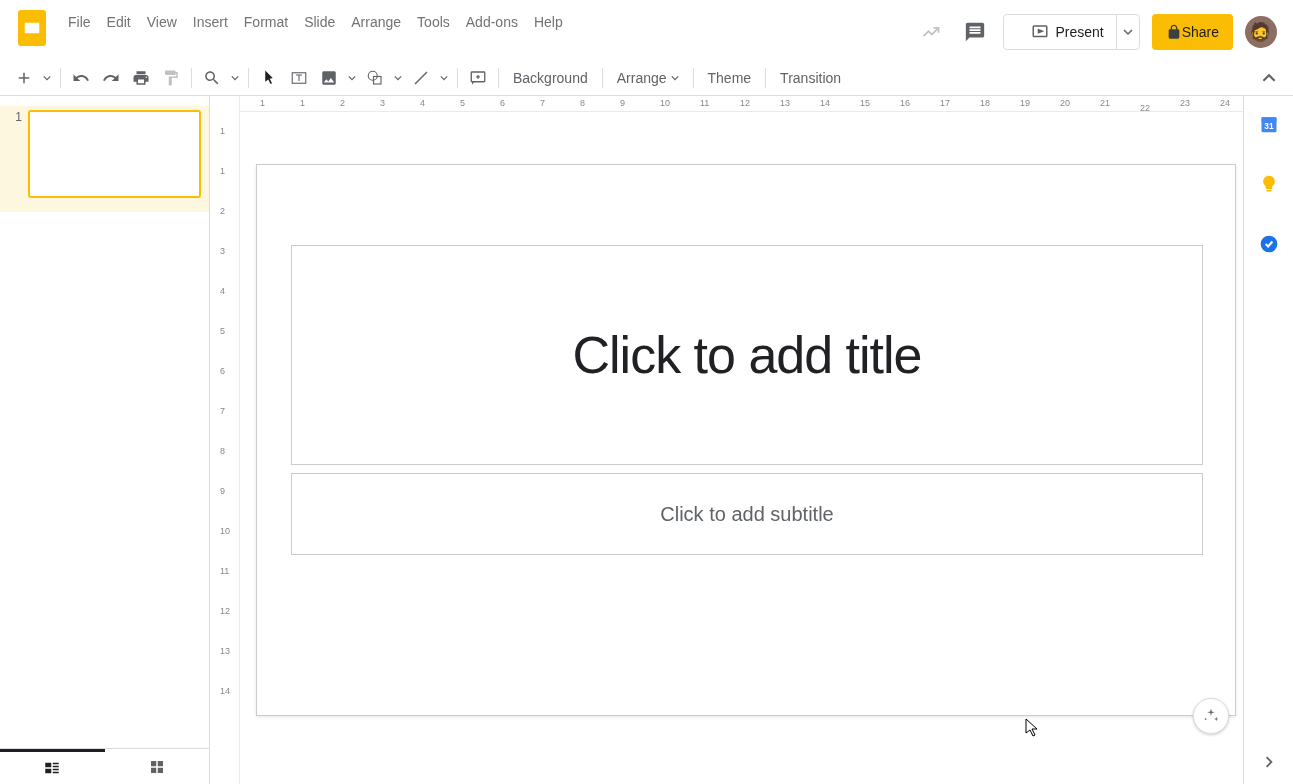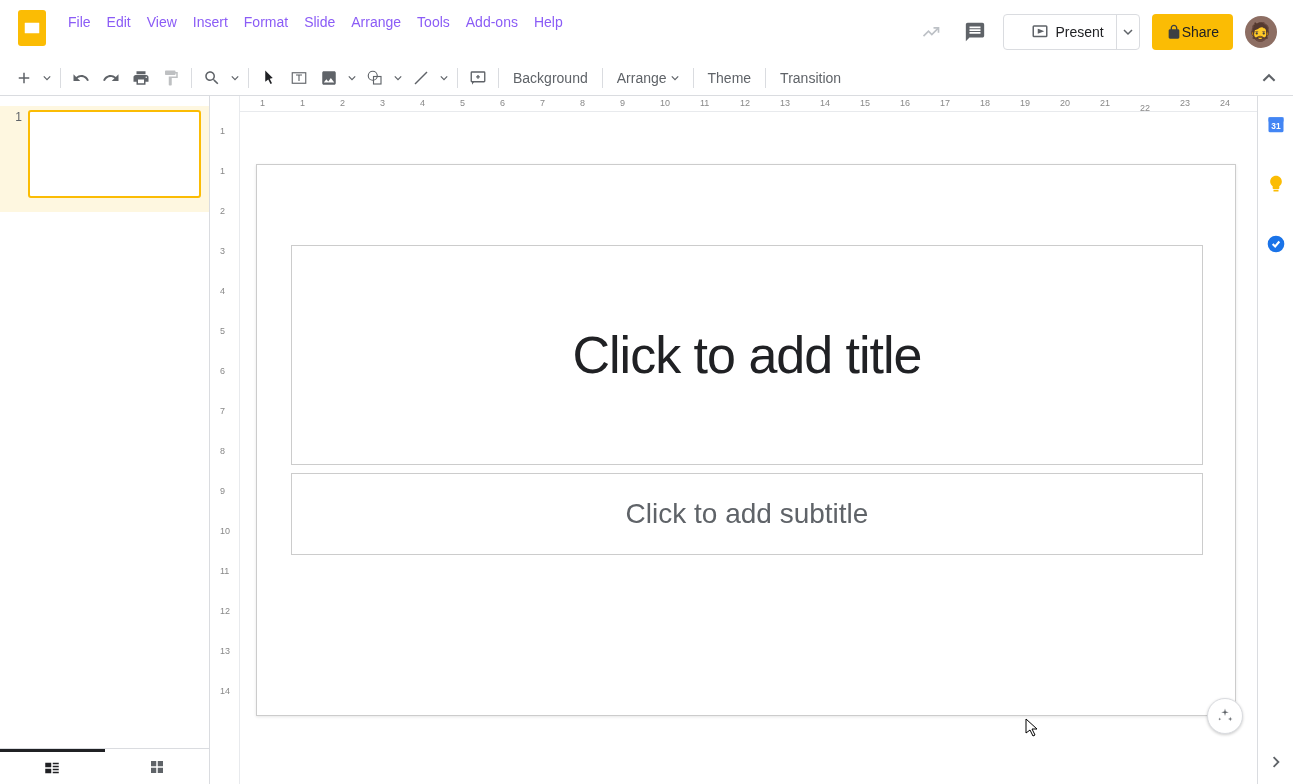--- a/index.html
+++ b/index.html
@@ -2,21 +2,21 @@
 <html><head>
 <meta charset="utf-8">
 <style>
 * { box-sizing: border-box; margin: 0; padding: 0; }
 body { font-family: Arial, sans-serif; font-size: 13px; color: #202124; overflow: hidden; width: 1293px; height: 784px; background: #fff; }
 .header { display: flex; align-items: flex-start; padding: 8px 16px 0 12px; height: 60px; }
 .logo { width: 40px; height: 40px; margin-right: 8px; display:flex; align-items:center; justify-content:center;}
 .title-area { flex: 1; }
 .doc-title { font-size: 18px; color: #5f6368; padding: 2px 6px; border-radius:3px;}
 .menubar { display: flex; margin-top: 2px; }
-.menubar span { padding: 4px 8px; font-size: 14px; color: #8b5cf6; cursor: pointer; border-radius:3px;}
+.menubar span { padding: 4px 8px; font-size: 14px; color: #737373; cursor: pointer; border-radius:3px;}
 .header-right { display: flex; align-items: center; gap: 12px; padding-top:6px;}
 .icon-btn { width: 32px; height: 32px; display: flex; align-items: center; justify-content: center; color: #5f6368; cursor: pointer; border-radius:50%;}
 .present-group { display: flex; border: 1px solid #dadce0; border-radius: 4px; height: 36px; align-items:stretch;padding-left:15px;}
 .present-btn { display: flex; align-items: center; padding: 0 12px; gap: 6px; cursor:pointer; font-size:14px; font-weight:500;}
 .present-drop { display:flex; align-items:center; padding:0 6px; border-left:1px solid #dadce0; cursor:pointer;}
 .share-btn { background: #fbbc04; border-radius: 4px; height: 36px; display: flex; align-items: center; padding: 0 14px; cursor:pointer; font-size:14px; font-weight:500;}
 .avatar { width: 32px; height: 32px; border-radius: 50%; background:#8d6e63; display:flex; align-items:center; justify-content:center; font-size:18px;}
 .toolbar { display: flex; align-items: center; height: 36px; border-bottom: 1px solid #dadce0; padding: 0 10px; gap:2px;}
 .tb-btn { min-width: 28px; height: 28px; display: flex; align-items: center; justify-content: center; color: #5f6368; cursor: pointer; border-radius:3px; padding:0 3px;}
 .tb-sep { width: 1px; height: 20px; background: #dadce0; margin: 0 4px; }
@@ -32,23 +32,23 @@
 .ff-btn.active{border-top:3px solid #202124; color:#202124;}
 .editor { flex: 1; position: relative; background: #fff; display:flex;}
 .vruler { width: 30px; background:#fff; border-right:1px solid #e8eaed; position:relative; font-size:9px; color:#999;}
 .editor-main { flex:1; position:relative; }
 .hruler { height: 16px; background:#fff; border-bottom:1px solid #e8eaed; font-size:9px; color:#999; position:relative; overflow:hidden;}
 .canvas-area { position:relative; height: 636px; background:#fff; overflow:hidden;}
 .slide-canvas { position:absolute; left: 16px; top: 52px; width: 980px; height: 552px; background:#fff; border:1px solid #ccc; box-shadow: 0 1px 3px rgba(0,0,0,0.1);}
 .title-box { position:absolute; left: 34px; top: 80px; width: 912px; height: 220px; border:1px solid #ccc; display:flex; align-items:center; justify-content:center;}
 .title-ph { font-size: 52px; color:#202124; letter-spacing:-1px;}
 .subtitle-box { position:absolute; left:34px; top: 308px; width:912px; height: 82px; border:1px solid #ccc; display:flex; align-items:center; justify-content:center;}
-.subtitle-ph { font-size: 28px; color:#5f6368;}
+.subtitle-ph { font-size: 20px; color:#5f6368;}
 .explore-btn { position:absolute; bottom:14px; right:14px; width:36px; height:36px; background:#fff; border:1px solid #dadce0; border-radius:50%; box-shadow:0 1px 3px rgba(0,0,0,0.2); display:flex; align-items:center; justify-content:center; color:#5f6368; cursor:pointer;}
-.side-panel { width: 36px; border-left: 1px solid #dadce0; display:flex; flex-direction:column; align-items:center; padding-top:18px; gap:40px;}
+.side-panel { width: 50px; border-left: 1px solid #dadce0; display:flex; flex-direction:column; align-items:center; padding-top:18px; gap:40px;}
 .sp-icon { width:20px; height:20px; cursor:pointer; display:flex; align-items:center; justify-content:center;}
 .sp-expand { margin-top:auto; margin-bottom:16px; color:#5f6368; cursor:pointer;}
 .ruler-tick{position:absolute; font-size:9px; color:#888;}
 .cursor-arrow{position:absolute; left:785px; top:606px; pointer-events:none;}
 svg{display:block;}
 </style>
 </head>
 <body>
 
 <div class="header">

